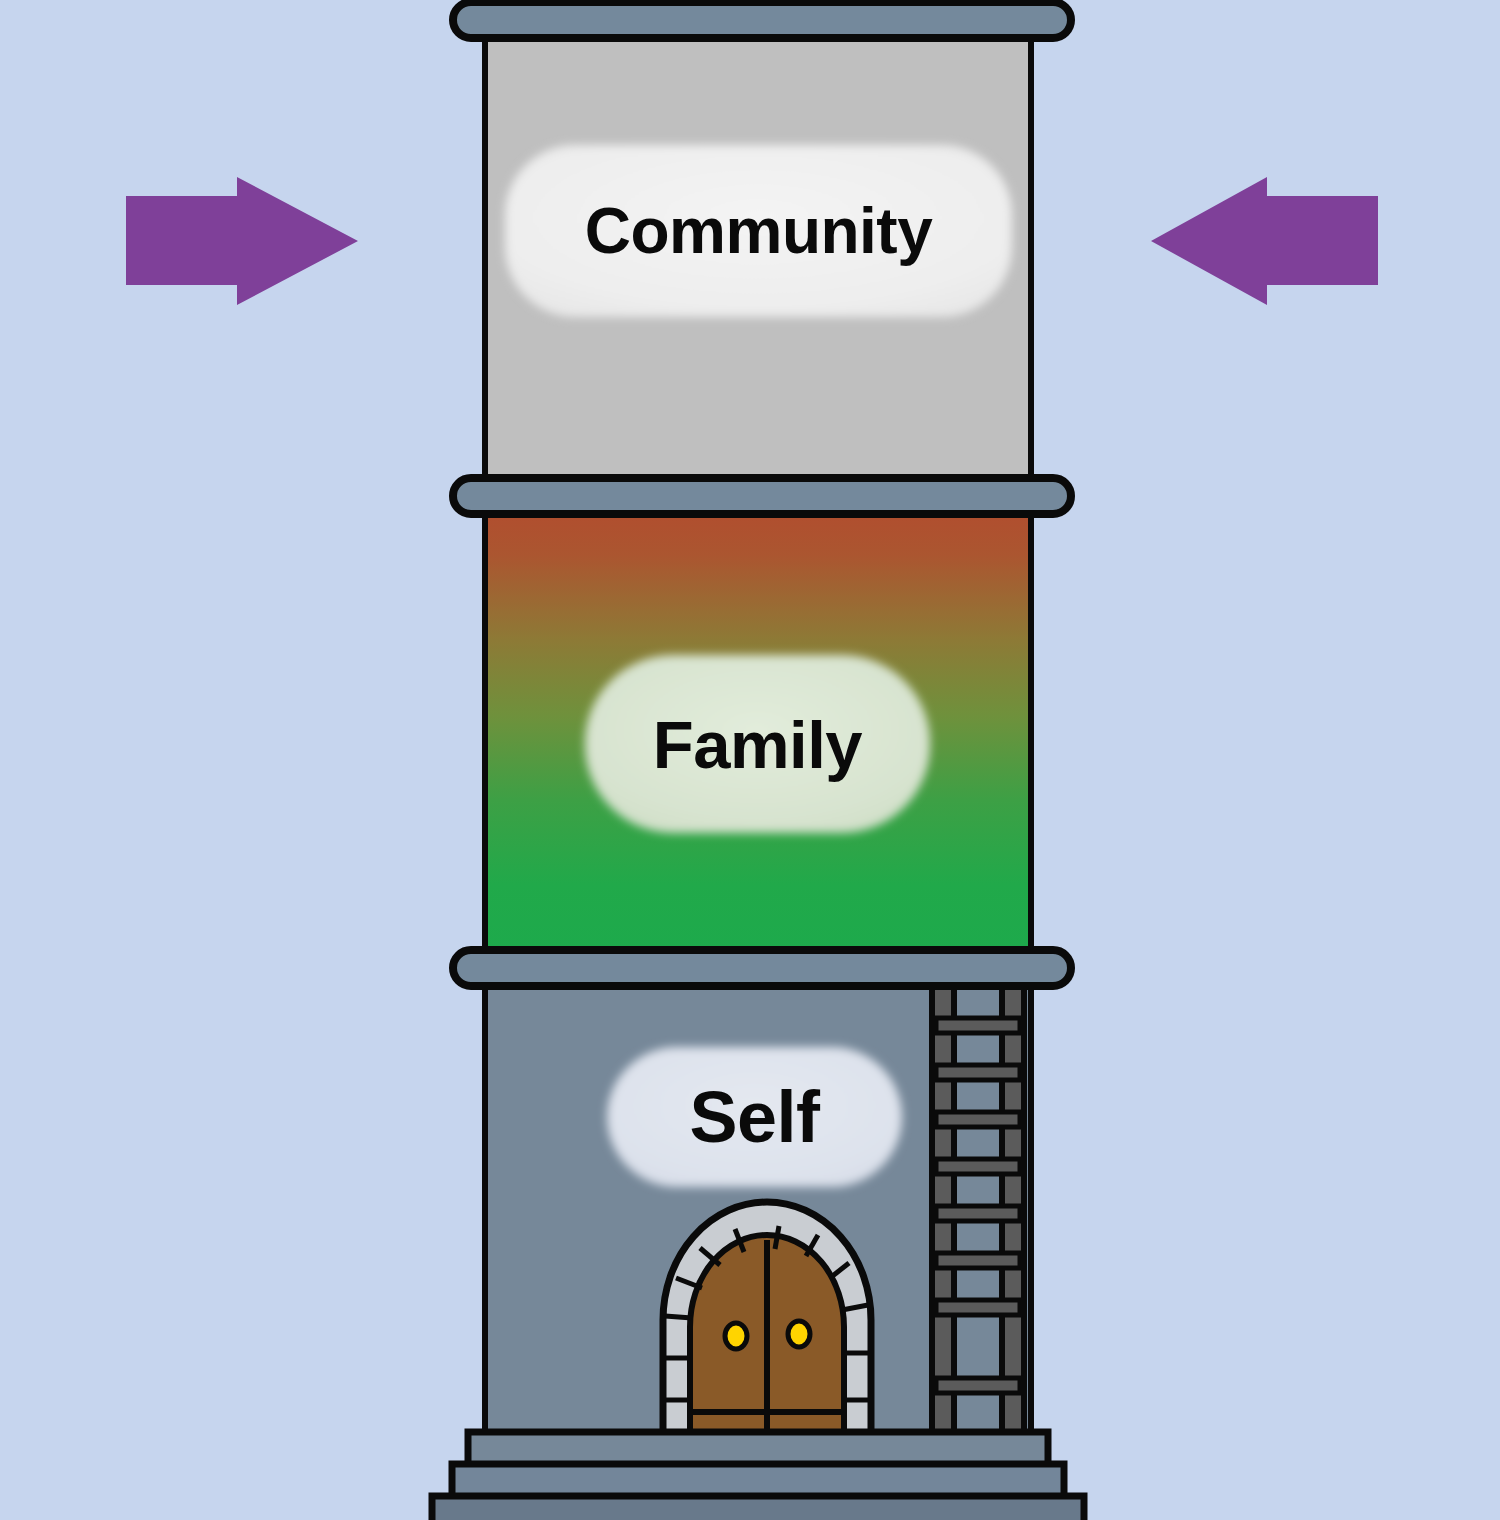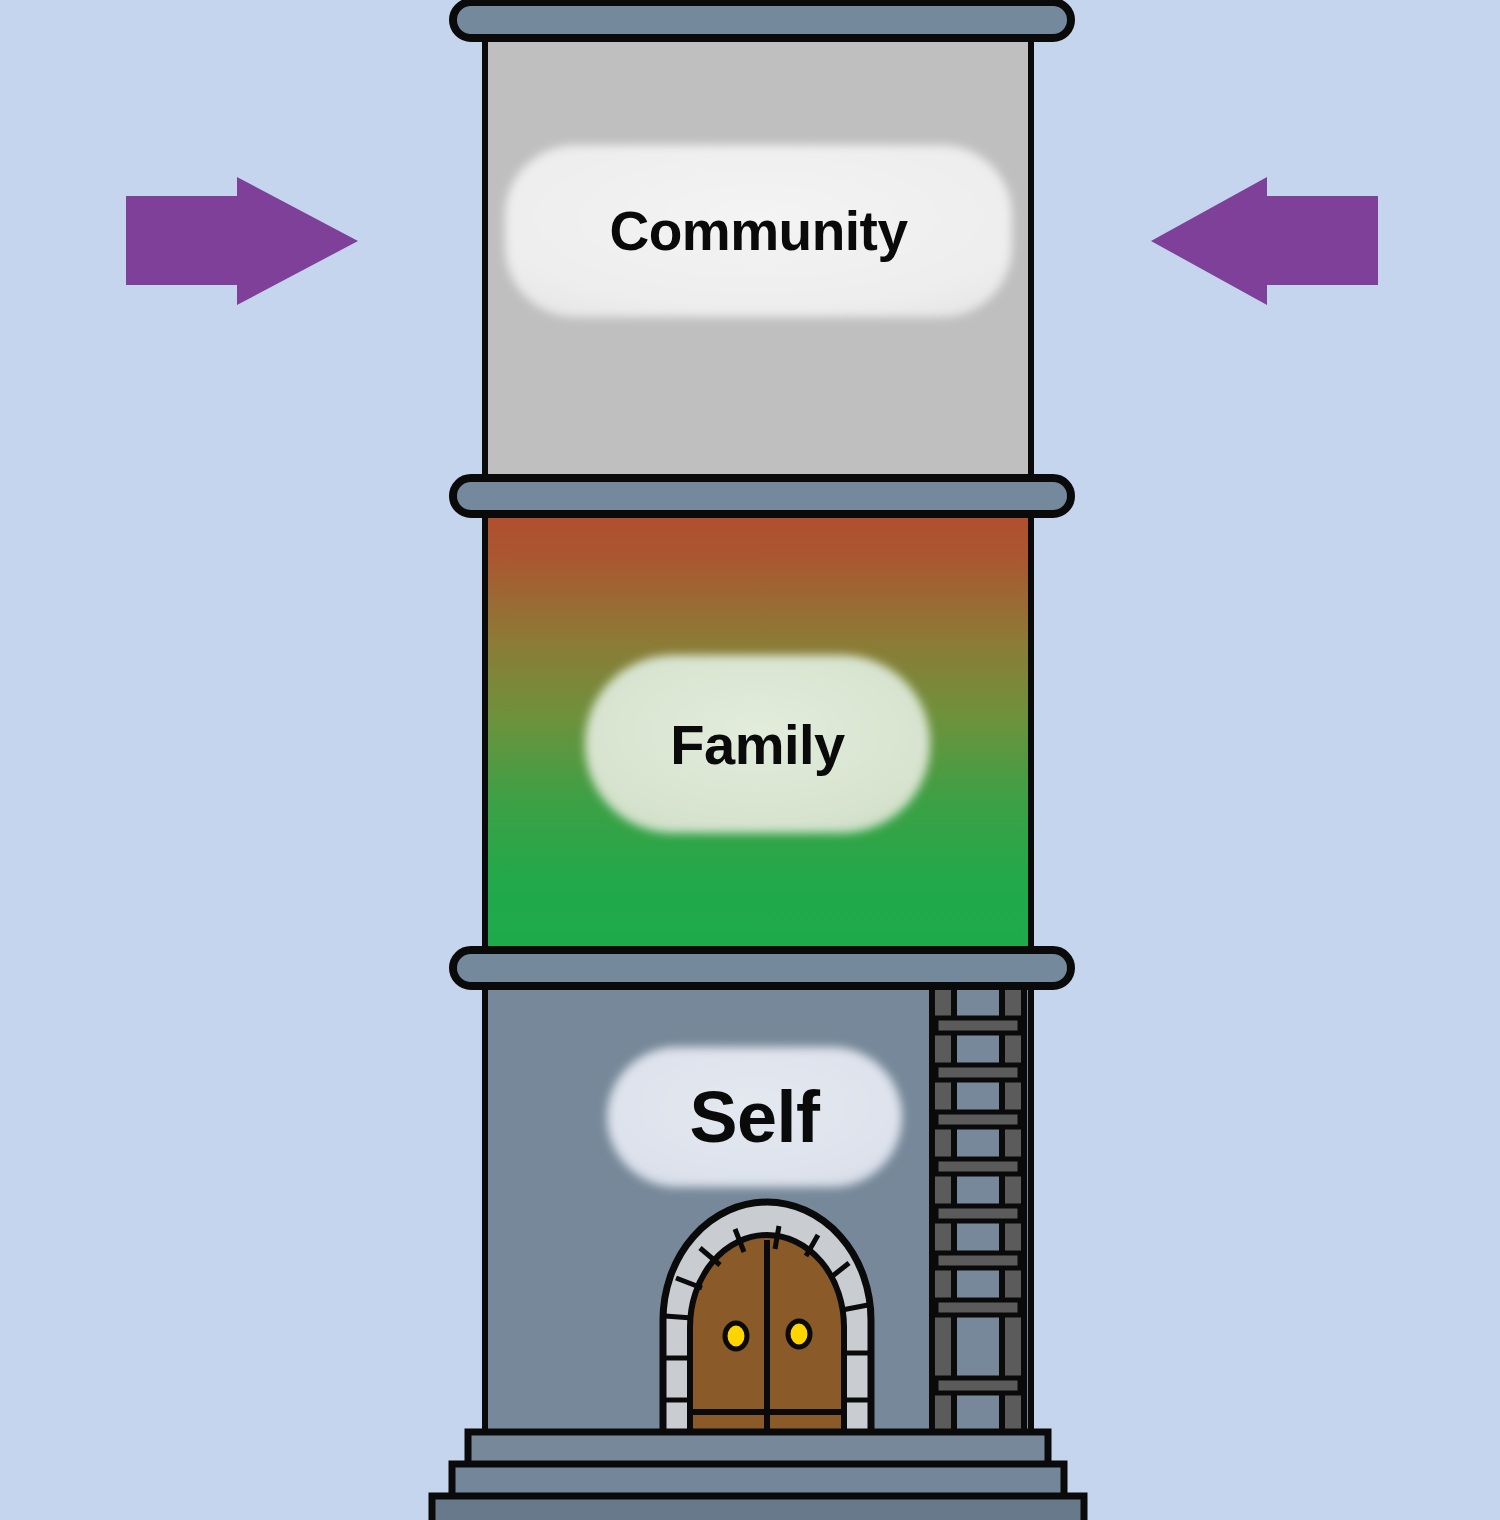--- a/index.html
+++ b/index.html
@@ -37,25 +37,25 @@
     align-items: center;
     justify-content: center;
     color: #0a0a0a;
     font-weight: 700;
     letter-spacing: -0.5px;
     white-space: nowrap;
     pointer-events: none;
   }
   #label-community {
     left: 505px; top: 145px; width: 507px; height: 172px;
-    font-size: 55px;
+    font-size: 64px;
   }
   #label-family {
     left: 585px; top: 655px; width: 345px; height: 178px;
-    font-size: 56px;
+    font-size: 67px;
   }
   #label-self {
     left: 607px; top: 1047px; width: 295px; height: 140px;
     font-size: 72px;
   }
 </style>
 </head>
 <body>
 
 <div id="stage">

